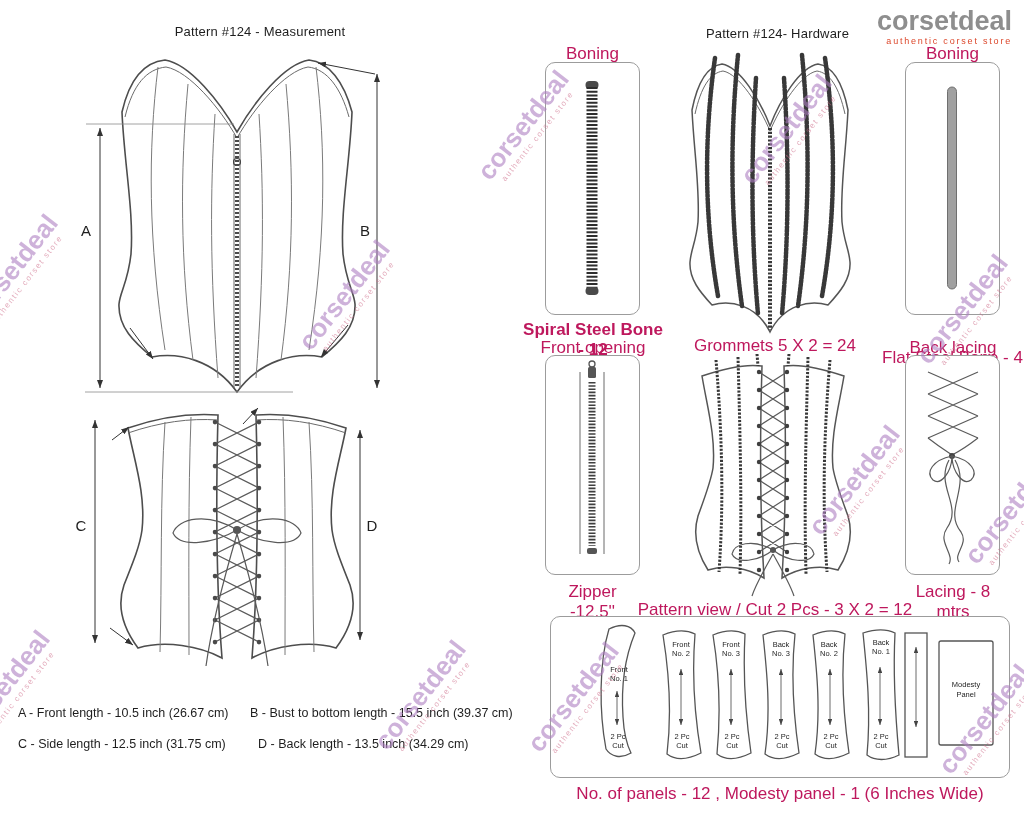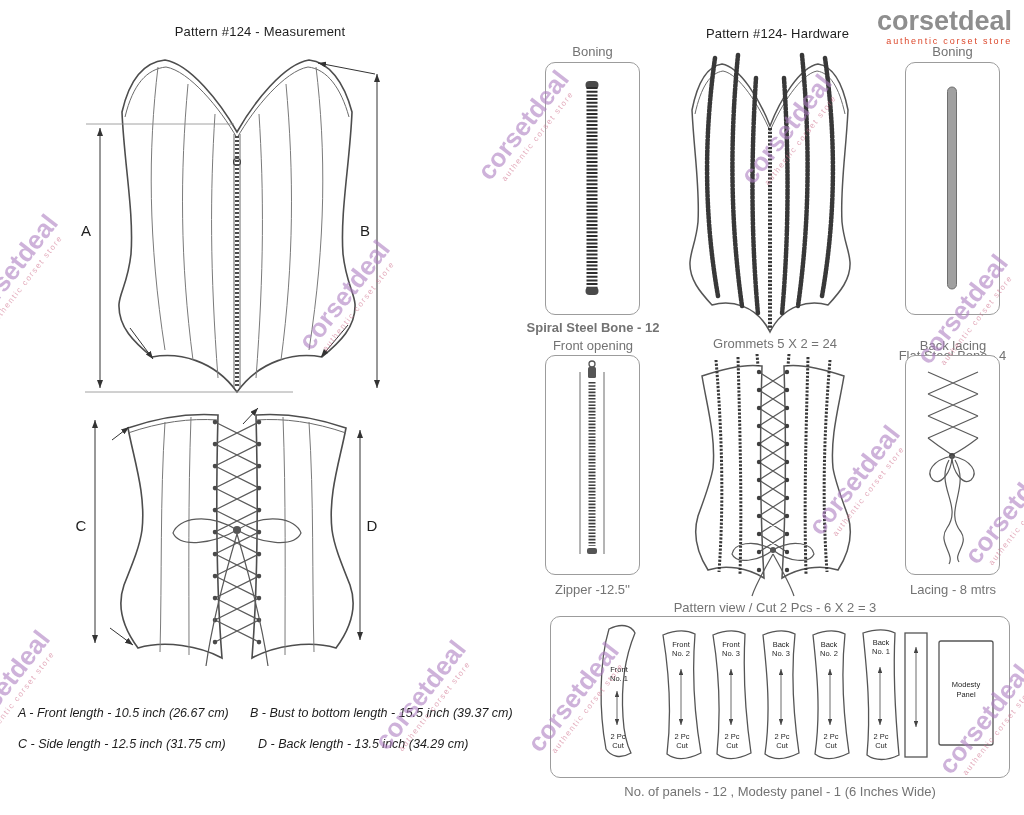--- a/index.html
+++ b/index.html
@@ -1,21 +1,21 @@
 <!DOCTYPE html>
 <html><head>
 <meta charset="utf-8">
 <style>
   * { margin:0; padding:0; box-sizing:border-box; }
   body { background:#ffffff; }
   .canvas { position:relative; width:1024px; height:815px; background:#fff; overflow:hidden;
             font-family:"Liberation Sans", sans-serif; color:#2b2b2b;border-radius:29px; }
   .t-title { position:absolute; font-size:13px; text-align:center; color:#1e1e1e; letter-spacing:0.2px; }
-  .lbl { position:absolute; font-size:13px; text-align:center; color:#737373; }
-  .note { position:absolute; font-size:12.5px; color:#1e1e1e; white-space:nowrap;font-style:italic; }
+  .lbl { position:absolute; font-size:17px; text-align:center; color:#be185d; }
+  .note { position:absolute; font-size:12.5px; color:#1e1e1e; white-space:nowrap; }
   .hw-box { position:absolute; border:1.6px solid #9c9c9c; border-radius:10px; background:#fff; }
   .hw-box svg { position:absolute; left:0; top:0; }
   .logo { position:absolute; top:8px; right:12px; text-align:right; line-height:1; z-index:5; }
   .logo-main { font-size:27px; font-weight:bold; color:#8e8e8e; }
   .logo-sub { font-size:9px; color:#dc472b; letter-spacing:1.8px; margin-top:2px; }
   .wm { position:absolute; transform:translate(-50%,-50%) rotate(-52deg); text-align:center;
         pointer-events:none; z-index:9; white-space:nowrap; }
   .wm-main { font-size:26px; font-weight:bold; color:rgba(174,126,193,0.60); line-height:1; }
   .wm-sub { font-size:8px; color:rgba(206,112,140,0.60); letter-spacing:1.6px; margin-top:1px; }
   svg.drawing { position:absolute; overflow:visible; }
@@ -227,21 +227,21 @@
       <path class="lace" d="M22 82 C35 92 40 95 46 99 M72 82 C59 92 54 95 46 99"></path>
       <circle cx="46" cy="100" r="3" fill="#444"></circle>
       <path class="lace" d="M46 100 C27 104 19 116 27 124 C35 130 45 116 46 102 Z"></path>
       <path class="lace" d="M46 100 C65 104 73 116 65 124 C57 130 47 116 46 102 Z"></path>
       <path class="lace" d="M43 104 C29 130 57 150 41 172 C31 186 49 198 43 208"></path>
       <path class="lace" d="M49 104 C65 132 37 154 55 176 C63 188 47 198 53 206"></path>
     </svg>
   </div>
   <div class="lbl" style="left:898px; top:582px; width:110px;">Lacing - 8 mtrs</div>
 
-  <div class="lbl" style="left:600px; top:600px; width:350px;">Pattern view  /  Cut 2 Pcs - 6 X 2 = 3</div>
+  <div class="lbl" style="left:600px; top:600px; width:350px;">Pattern view  /  Cut 2 Pcs - 3 X 2 = 12</div>
 
   <div class="hw-box" style="left:550px; top:616px; width:460px; height:162px;">
     <svg width="457" height="159" viewBox="0 0 457 159">
 
       <g>
         <path class="panel-shape" d="M58 12 C70 6 80 8 84 16 C74 40 70 70 72 100 C73 118 76 128 80 136 C70 142 60 140 55 132 C48 95 48 45 58 12 Z"></path>
         <text class="panel-txt" x="68" y="55" text-anchor="middle">Front</text>
         <text class="panel-txt" x="68" y="64" text-anchor="middle">No. 1</text>
         <path class="grain" d="M66 74 L66 108" marker-start="url(#arws)" marker-end="url(#arws)"></path>
         <text class="panel-txt" x="67" y="122" text-anchor="middle">2 Pc</text>

